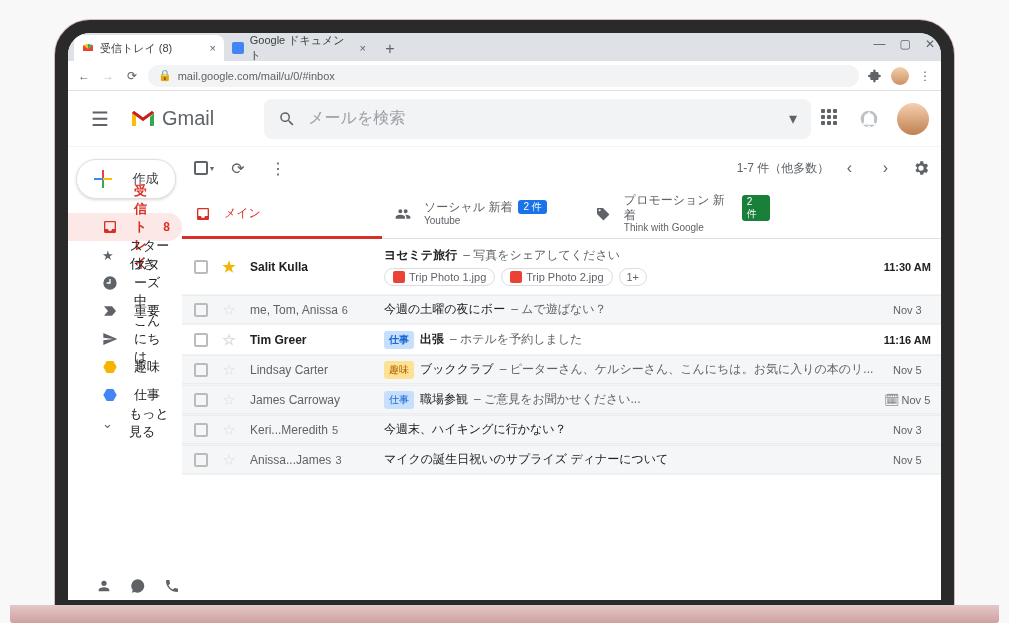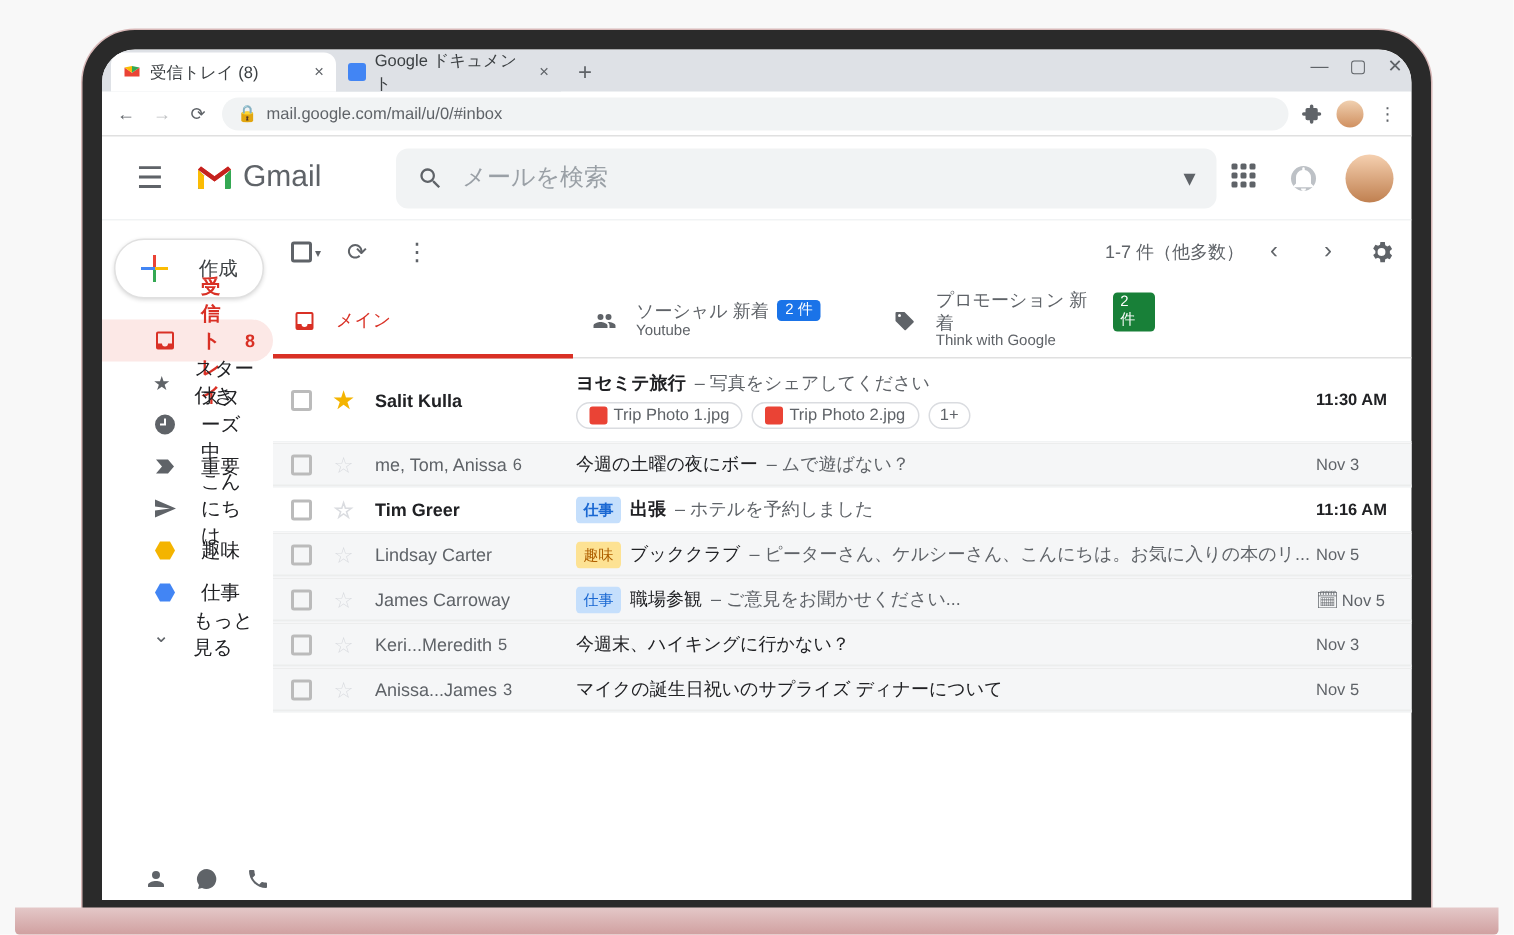--- a/index.html
+++ b/index.html
@@ -91,21 +91,21 @@
 .mailbody { flex: 1; overflow: hidden; }
 .subj-line { display: flex; align-items: center; gap: 6px; white-space: nowrap; overflow: hidden; }
 .lbl { font-size: 10px; padding: 2px 5px; border-radius: 3px; flex-shrink:0;}
 .lbl.work { background: #c5dffc; color: #1967d2; }
 .lbl.hobby { background: #fde293; color: #b06000; }
 .preview { font-weight: 400; color: #5f6368; }
 .attach-row { display: flex; gap: 6px; margin-top: 4px; }
 .chip { border: 1px solid #dadce0; border-radius: 10px; padding: 2px 8px; font-size: 11px; color: #5f6368; display: flex; align-items: center; gap: 4px; font-weight: 400;}
 .chip-ico { width: 12px; height: 12px; background: #ea4335; border-radius: 2px; display:inline-block; }
 .chip-more { border:1px solid #dadce0; border-radius:10px; padding:2px 7px; font-size:11px; color:#5f6368; font-weight:400;}
-.date { width: 60px; text-align: left; font-size: 11px; color: #5f6368; }
+.date { width: 60px; text-align: center; font-size: 11px; color: #5f6368; }
 .row.unread .date { color: #202124; font-weight:600;}
 .cal-ico { margin-right:2px; color:#5f6368; font-size:12px;}
 
 
 .rail { width: 48px; border-left: 1px solid #f1f3f4; display: flex; flex-direction: column; align-items: center; padding-top: 12px; gap: 20px; }
 
 svg { display: block; }
 </style>
 </head>
 <body>

